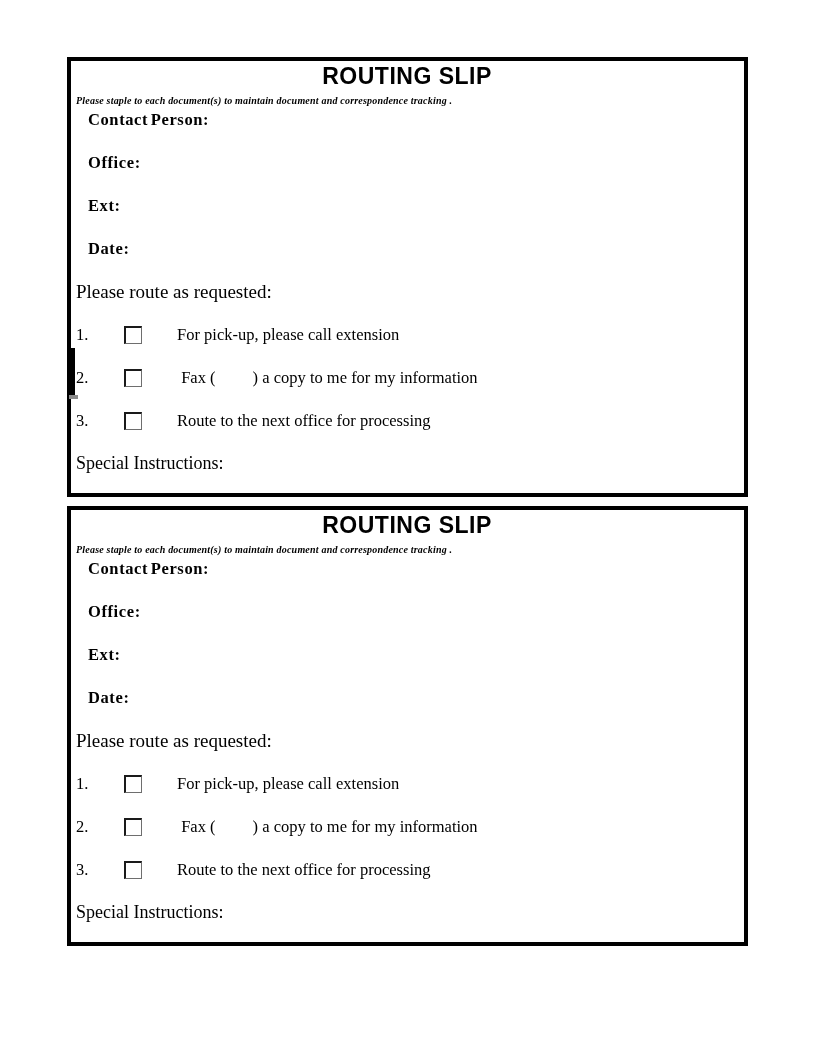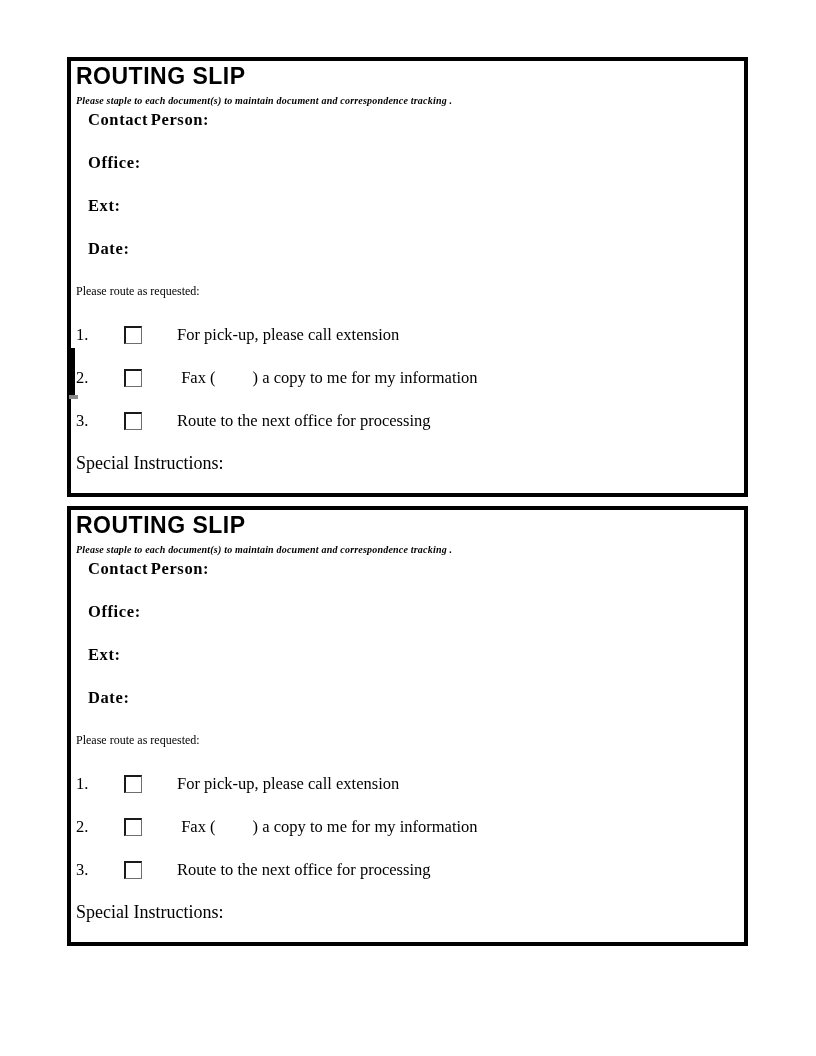--- a/index.html
+++ b/index.html
@@ -27,21 +27,21 @@
     height: 440px;
     border: 4px solid #000000;
     box-sizing: border-box;
     background: #ffffff;
     padding: 1px 6px 0 5px;
   }
   .slip.first  { top: 57px; }
   .slip.second { top: 506px; }
 
   .slip-title {
-    text-align: left;
+    text-align: center;
     font-family: "Liberation Sans", sans-serif;
     font-weight: bold;
     font-size: 23px;
     line-height: 27px;
     letter-spacing: 0.5px;
     margin: 1px 0 0 0;
   }
   .slip-subtitle {
     font-family: "Liberation Serif", serif;
     font-style: italic;
@@ -57,21 +57,21 @@
     font-size: 16.5px;
     line-height: 17px;
     letter-spacing: 0.6px;
     word-spacing: -2px;
     margin: 0 0 26px 12px;
   }
   .field-label.contact {
     margin-top: 1px;
   }
   .route-prompt {
-    font-size: 12px;
+    font-size: 19px;
     line-height: 17px;
     margin: 0 0 26px 0;
   }
   .item-row {
     display: flex;
     align-items: flex-start;
     font-size: 16.5px;
     line-height: 18px;
     margin: 0 0 25px 0;
   }

